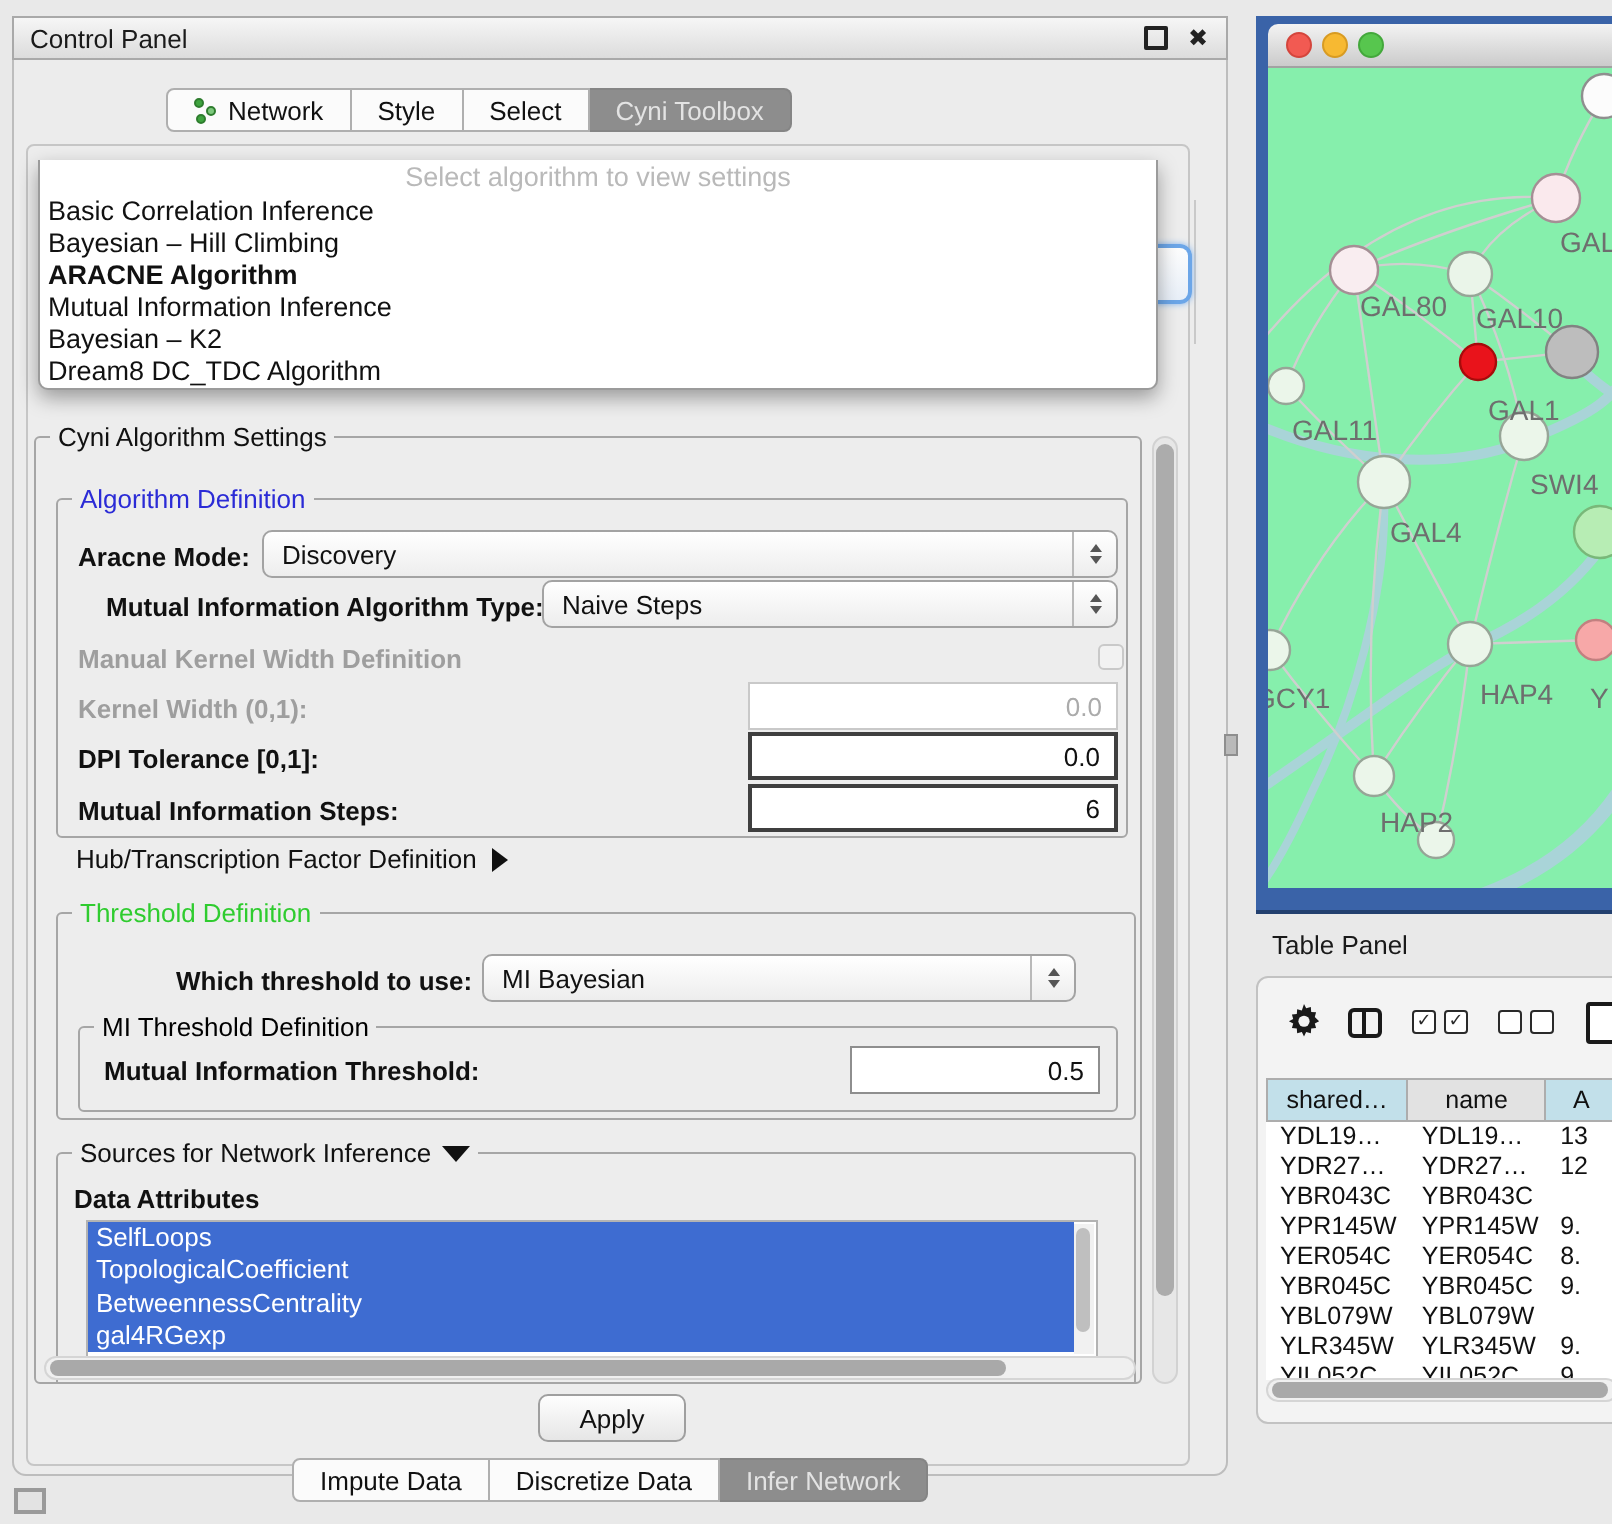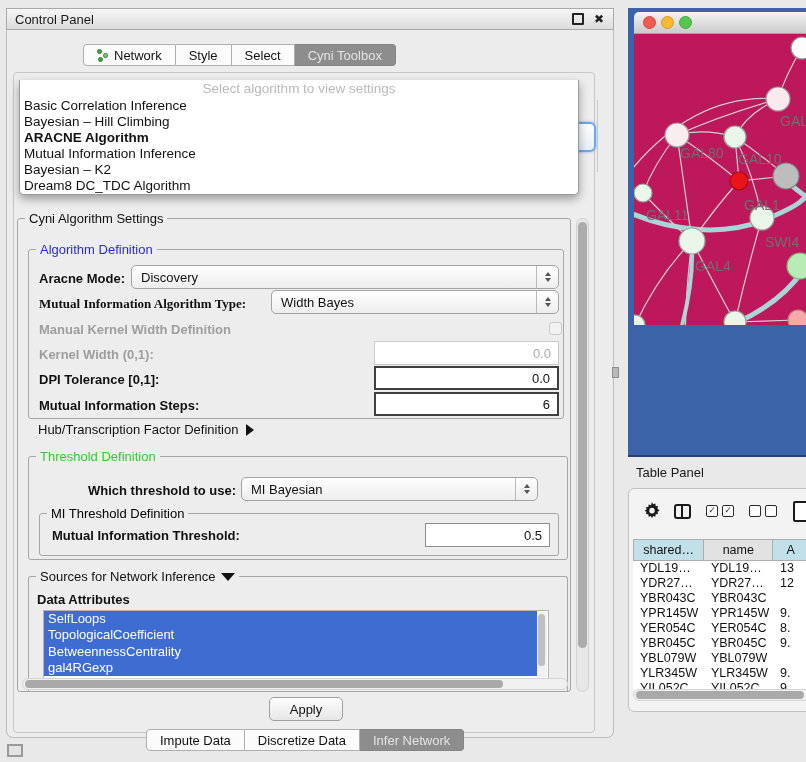--- a/index.html
+++ b/index.html
@@ -76,21 +76,21 @@
 
   #mini-square{position:absolute;left:7px;top:744px;width:12px;height:9px;border:2px solid #9A9A9A;background:#E3E3E3;}
 
   #divider-grip{position:absolute;left:612px;top:367px;width:5px;height:9px;background:#B9B9B9;border:1px solid #8E8E8E;}
 
   
   #net-win{position:absolute;left:628px;top:8px;width:178px;height:449px;background:#3A63A8;box-sizing:border-box;padding:4px 0 7px 6px;}
   #net-win::after{content:"";position:absolute;left:0;right:0;bottom:0;height:2px;background:#23406F;}
   #net-titlebar{height:22px;background:linear-gradient(#F3F3F3,#CBCBCB);border-radius:5px 0 0 0;border-bottom:1px solid #A2A2A2;display:flex;align-items:center;padding-left:9px;gap:5px;box-sizing:border-box;}
   .tl{width:13px;height:13px;border-radius:50%;box-sizing:border-box;}
-  #net-canvas{position:relative;background:#be185d;height:291px;overflow:hidden;}
+  #net-canvas{position:relative;background:#86efac;height:410px;overflow:hidden;}
   .node-label{font-size:14px;fill:#6E6E6E;font-family:"Liberation Sans",sans-serif;}
 
   
   #tp-title{position:absolute;left:636px;top:465px;font-size:13px;color:#1A1A1A;}
   #tp{position:absolute;left:628px;top:488px;width:184px;height:224px;background:#F3F3F3;border:1px solid #C2C2C2;border-radius:6px;box-sizing:border-box;}
   #tp-toolbar{position:absolute;left:14px;top:12px;height:20px;display:flex;align-items:center;}
   #gear-icon{width:18px;height:18px;}
   #cols-icon{width:17px;height:15px;border:2px solid #1A1A1A;border-radius:3px;margin-left:13px;position:relative;box-sizing:border-box;}
   #cols-icon::after{content:"";position:absolute;left:5px;top:0;bottom:0;width:2px;background:#1A1A1A;}
   .cb-pair{display:flex;gap:4px;margin-left:15px;}
@@ -164,23 +164,23 @@
 
           <div class="lbl" style="left:10px;top:21px;">Aracne Mode:</div>
           <div class="combo" style="left:102px;top:15px;width:428px;">
             <span>Discovery</span>
             <span class="stepper">
                 <i class="tri-up"></i>
                 <i class="tri-dn"></i>
               </span>
           </div>
 
-          <div class="lbl" style="left:10px;top:46px;font-family:Liberation Serif, serif;">Mutual Information Algorithm Type:</div>
+          <div class="lbl" style="left:24px;top:46px;">Mutual Information Algorithm Type:</div>
           <div class="combo" style="left:242px;top:40px;width:288px;">
-            <span>Width Bayes</span>
+            <span>Naive Steps</span>
             <span class="stepper">
                 <i class="tri-up"></i>
                 <i class="tri-dn"></i>
               </span>
           </div>
 
           <div class="lbl disabled" style="left:10px;top:72px;">Manual Kernel Width Definition</div>
           <div class="checkbox" style="left:520px;top:72px;"></div>
 
           <div class="lbl disabled" style="left:10px;top:97px;">Kernel Width (0,1):</div>

